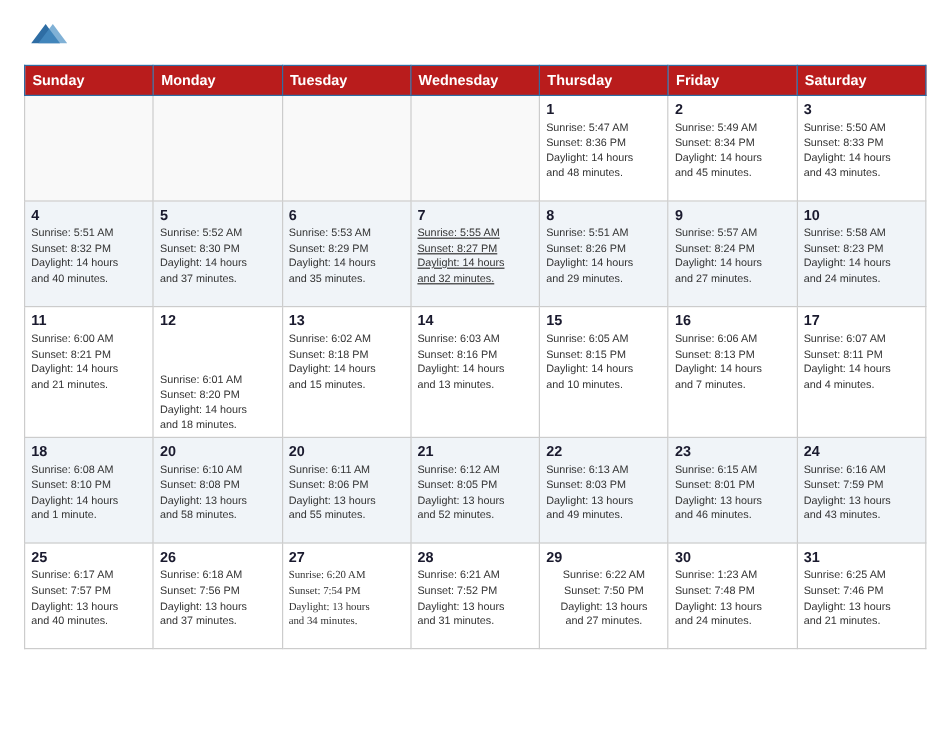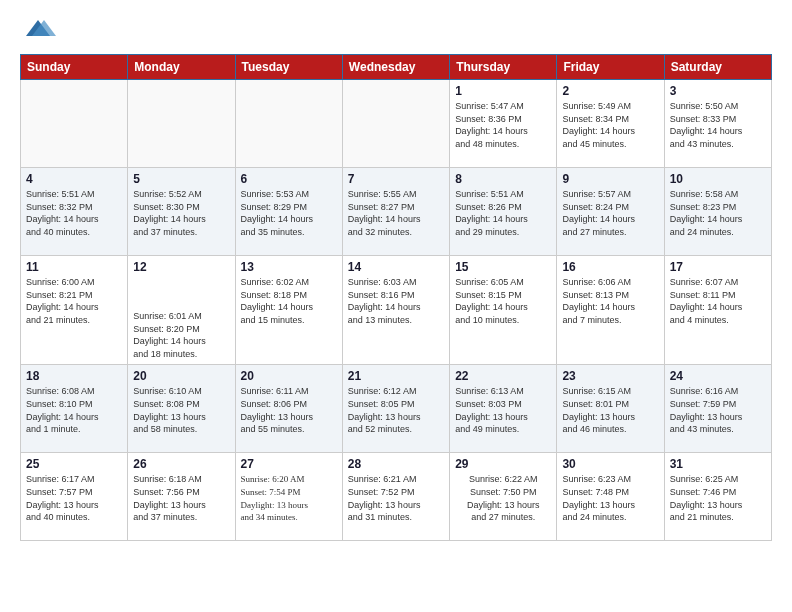--- a/index.html
+++ b/index.html
@@ -165,21 +165,21 @@
             </td>
             <td class="day-cell alt-row">
               <div class="day-number">6</div>
               <div class="day-info" style="white-space: pre-line;">Sunrise: 5:53 AM
 Sunset: 8:29 PM
 Daylight: 14 hours
 and 35 minutes.</div>
             </td>
             <td class="day-cell alt-row">
               <div class="day-number">7</div>
-              <div class="day-info" style="white-space: pre-line;">Sunrise: 5:55 AM
+              <div class="day-info" style="white-space: pre-line; text-decoration: underline;">Sunrise: 5:55 AM
 Sunset: 8:27 PM
 Daylight: 14 hours
 and 32 minutes.</div>
             </td>
             <td class="day-cell alt-row">
               <div class="day-number">8</div>
               <div class="day-info" style="white-space: pre-line;">Sunrise: 5:51 AM
 Sunset: 8:26 PM
 Daylight: 14 hours
 and 29 minutes.</div>
@@ -332,21 +332,21 @@
             </td>
             <td class="day-cell">
               <div class="day-number">29</div>
               <div class="day-info" style="white-space: pre-line; text-align: center;">Sunrise: 6:22 AM
 Sunset: 7:50 PM
 Daylight: 13 hours
 and 27 minutes.</div>
             </td>
             <td class="day-cell">
               <div class="day-number">30</div>
-              <div class="day-info" style="white-space: pre-line;">Sunrise: 6:23 AM
+              <div class="day-info" style="white-space: pre-line;">Sunrise: 1:23 AM
 Sunset: 7:48 PM
 Daylight: 13 hours
 and 24 minutes.</div>
             </td>
             <td class="day-cell">
               <div class="day-number">31</div>
               <div class="day-info" style="white-space: pre-line;">Sunrise: 6:25 AM
 Sunset: 7:46 PM
 Daylight: 13 hours
 and 21 minutes.</div>

